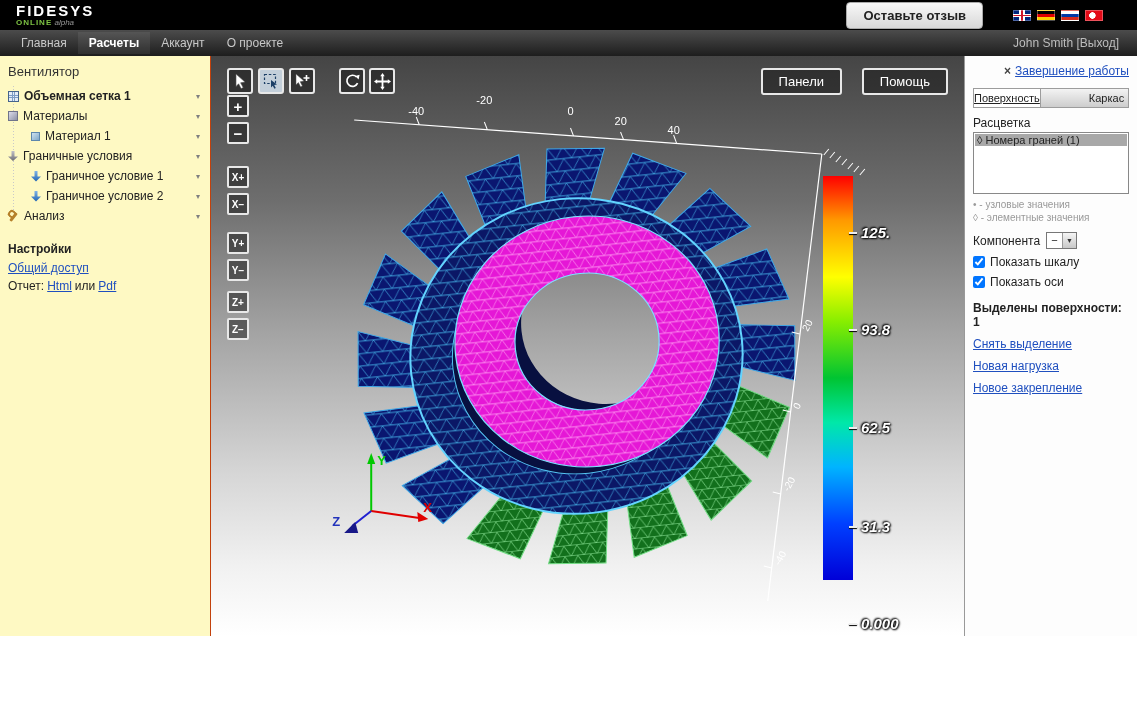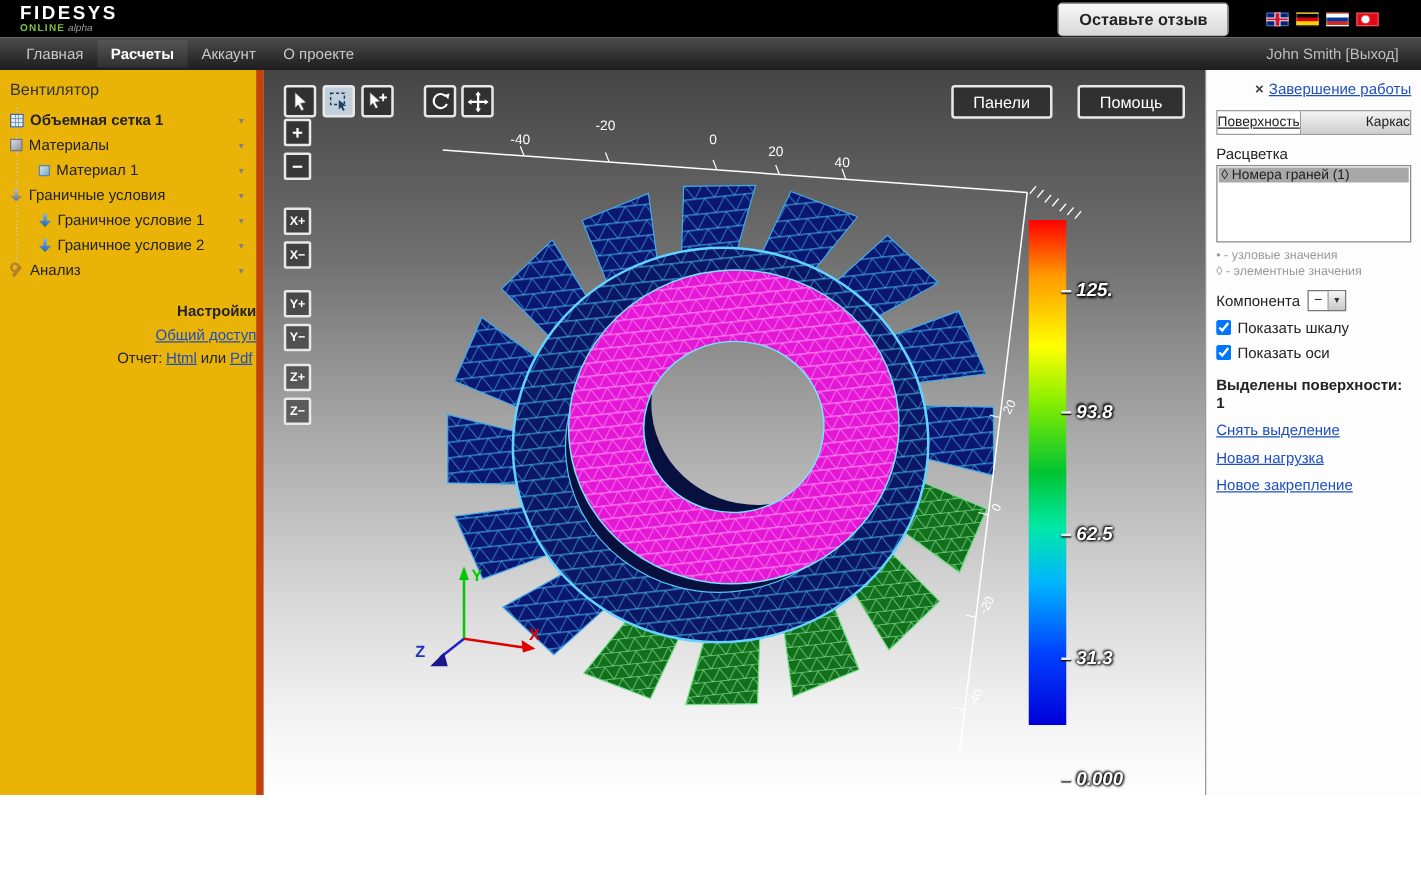--- a/index.html
+++ b/index.html
@@ -29,21 +29,21 @@
   
   .navbar { height:26px; background:linear-gradient(#4c4c4c,#1d1d1d); display:flex; align-items:center; padding:0 10px; }
   .nav-item { color:#c8c8c8; font-size:12px; padding:4px 11px; cursor:pointer; }
   .nav-item.active { color:#fff; font-weight:bold; background:rgba(255,255,255,0.07); }
   .nav-user { margin-left:auto; color:#bdbdbd; font-size:12px; padding-right:8px; cursor:pointer; }
 
   
   .content { display:flex; height:580px; }
 
   
-  .sidebar { width:211px; background:#eab308; border-right:6px solid #c2410c; font-size:12px; color:#222; }
+  .sidebar { width:211px; background:#fef9c3; border-right:1px solid #c2410c; font-size:12px; color:#222; }
   .project-title { padding:8px 0 7px 8px; font-size:13px; color:#333; cursor:pointer; }
   .tree { background-image:repeating-linear-gradient(#c9c9c9 0 1px, transparent 1px 3px); background-size:1px calc(100% - 8px); background-position:13px 0; background-repeat:no-repeat; }
   .tree-row { height:20px; display:flex; align-items:center; padding-right:10px; cursor:pointer; }
   .lvl1 { padding-left:8px;text-align:right; }
   .lvl2 { padding-left:31px; }
   .tree-label { white-space:nowrap; }
   .tree-label.bold { font-weight:bold; }
   .caret { margin-left:auto; color:#808080; font-size:8px; }
   .caret::after { content:"▾"; }
   .icon { display:inline-block; margin-right:5px; flex:0 0 auto; }
@@ -52,21 +52,21 @@
       linear-gradient(to right,transparent 31%,#7c9cc4 31%,#7c9cc4 40%,transparent 40%,transparent 60%,#7c9cc4 60%,#7c9cc4 69%,transparent 69%),
       linear-gradient(to bottom,transparent 31%,#7c9cc4 31%,#7c9cc4 40%,transparent 40%,transparent 60%,#7c9cc4 60%,#7c9cc4 69%,transparent 69%);
     background-color:#e4ecf6; }
   .materials-icon { width:10px; height:10px; background:linear-gradient(135deg,#dcdcea,#8d92a6); border:1px solid #70748a; }
   .material-icon { width:9px; height:9px; background:linear-gradient(135deg,#cfe2ef,#7fa8c9); border:1px solid #5d87ad; }
   .bc-icon { width:10px; height:10px; background:linear-gradient(#c0c0c8,#6e6e76); clip-path:polygon(50% 100%,0 55%,35% 55%,35% 0,65% 0,65% 55%,100% 55%); }
   .load-icon { width:10px; height:11px; background:linear-gradient(#7fb4e8,#1f62b0); clip-path:polygon(50% 100%,0 55%,35% 55%,35% 0,65% 0,65% 55%,100% 55%); }
   .wrench-icon { width:11px; height:11px; position:relative; }
   .wrench-icon::before { content:""; position:absolute; left:4px; top:1px; width:3px; height:10px; background:#b5802a; transform:rotate(38deg); border-radius:1px; }
   .wrench-icon::after { content:""; position:absolute; left:0px; top:-1px; width:4px; height:4px; border:2px solid #b5802a; border-radius:50%; border-right-color:transparent; transform:rotate(38deg); }
-  .settings { padding-left:8px; margin-top:16px;text-align:right; }
+  .settings { padding-left:8px; margin-top:16px; }
   .settings-title { font-weight:bold; margin-bottom:5px; }
   .link { color:#1f4fbf; text-decoration:underline; cursor:pointer; }
   .report-row { margin-top:4px; }
   .report-row span { margin-right:3px; }
 
   
   .viewport { position:relative; flex:1; overflow:hidden; cursor:default;
     background:linear-gradient(180deg,#454545 0%,#6e6e6e 25%,#a4a4a4 48%,#d6d6d6 72%,#f1f1f1 88%,#ffffff 100%); }
   .vp-svg { position:absolute; inset:0; width:100%; height:100%; pointer-events:none; }
   .tool-btn { position:absolute; top:12px; width:26px; height:26px; background:rgba(22,22,22,0.5); border:2px solid #e8e8e8; border-radius:3px; display:flex; align-items:center; justify-content:center; cursor:pointer; padding:0; }
@@ -77,21 +77,21 @@
   .colorbar { position:absolute; left:612px; top:120px; width:30px; height:404px;
     background:linear-gradient(180deg,#ff0000 0%,#ff9900 11%,#ffff00 25%,#88ee00 36%,#00c432 50%,#00e8a8 61%,#00b4ff 72%,#0040ff 86%,#0000d8 100%); }
   .cb-label { position:absolute; left:650px; color:#fff; font-weight:bold; font-style:italic; font-size:15px; text-shadow:0 0 2px #000, 1px 1px 2px #000, -1px -1px 2px #000;margin-top:44px; }
   .cb-label::before { content:""; position:absolute; left:-12px; top:8px; width:8px; height:2px; background:#eee; box-shadow:0 1px 1px #000; }
 
   
   .rightpanel { width:173px; background:#fdfdfd; border-left:1px solid #999; padding:8px 8px; font-size:12px; color:#222; }
   .close-row { margin-bottom:6px;text-align:right; }
   .x-icon::before { content:"×"; color:#444; font-weight:bold; margin-right:4px; }
   .tabs { display:flex; margin:10px 0 8px; }
-  .tab { flex:1; text-align:right; font-size:11px; padding:3px 0; border:1px solid #9c9c9c; cursor:pointer; }
+  .tab { flex:1; text-align:left; font-size:11px; padding:3px 0; border:1px solid #9c9c9c; cursor:pointer; }
   .tab.active { background:#fff; text-decoration:underline; }
   .tab.inactive { background:linear-gradient(#f3f3f3,#cdcdcd); border-left:none;padding-left:48px; }
   .listbox { border:1px solid #888; background:#fff; height:62px; padding:1px; font-size:11px; margin-top:2px; cursor:pointer; }
   .listbox .sel { background:#a8a8a8; padding:0 2px; }
   .legend { color:#999; font-size:10px; line-height:13px; margin-top:4px; }
   .component-row { display:flex; align-items:center; gap:6px; margin-top:8px; }
   .mini-select { display:flex; width:31px; height:17px; border:1px solid #777; background:#fff; cursor:pointer; }
   .mini-select .val { flex:1; text-align:center; font-size:11px; line-height:15px; }
   .mini-select .dd { width:14px; background:linear-gradient(#f5f5f5,#c8c8c8); border-left:1px solid #999; display:flex; align-items:center; justify-content:center; color:#333; font-size:7px; }
   .mini-select .dd::after { content:"▼"; }

